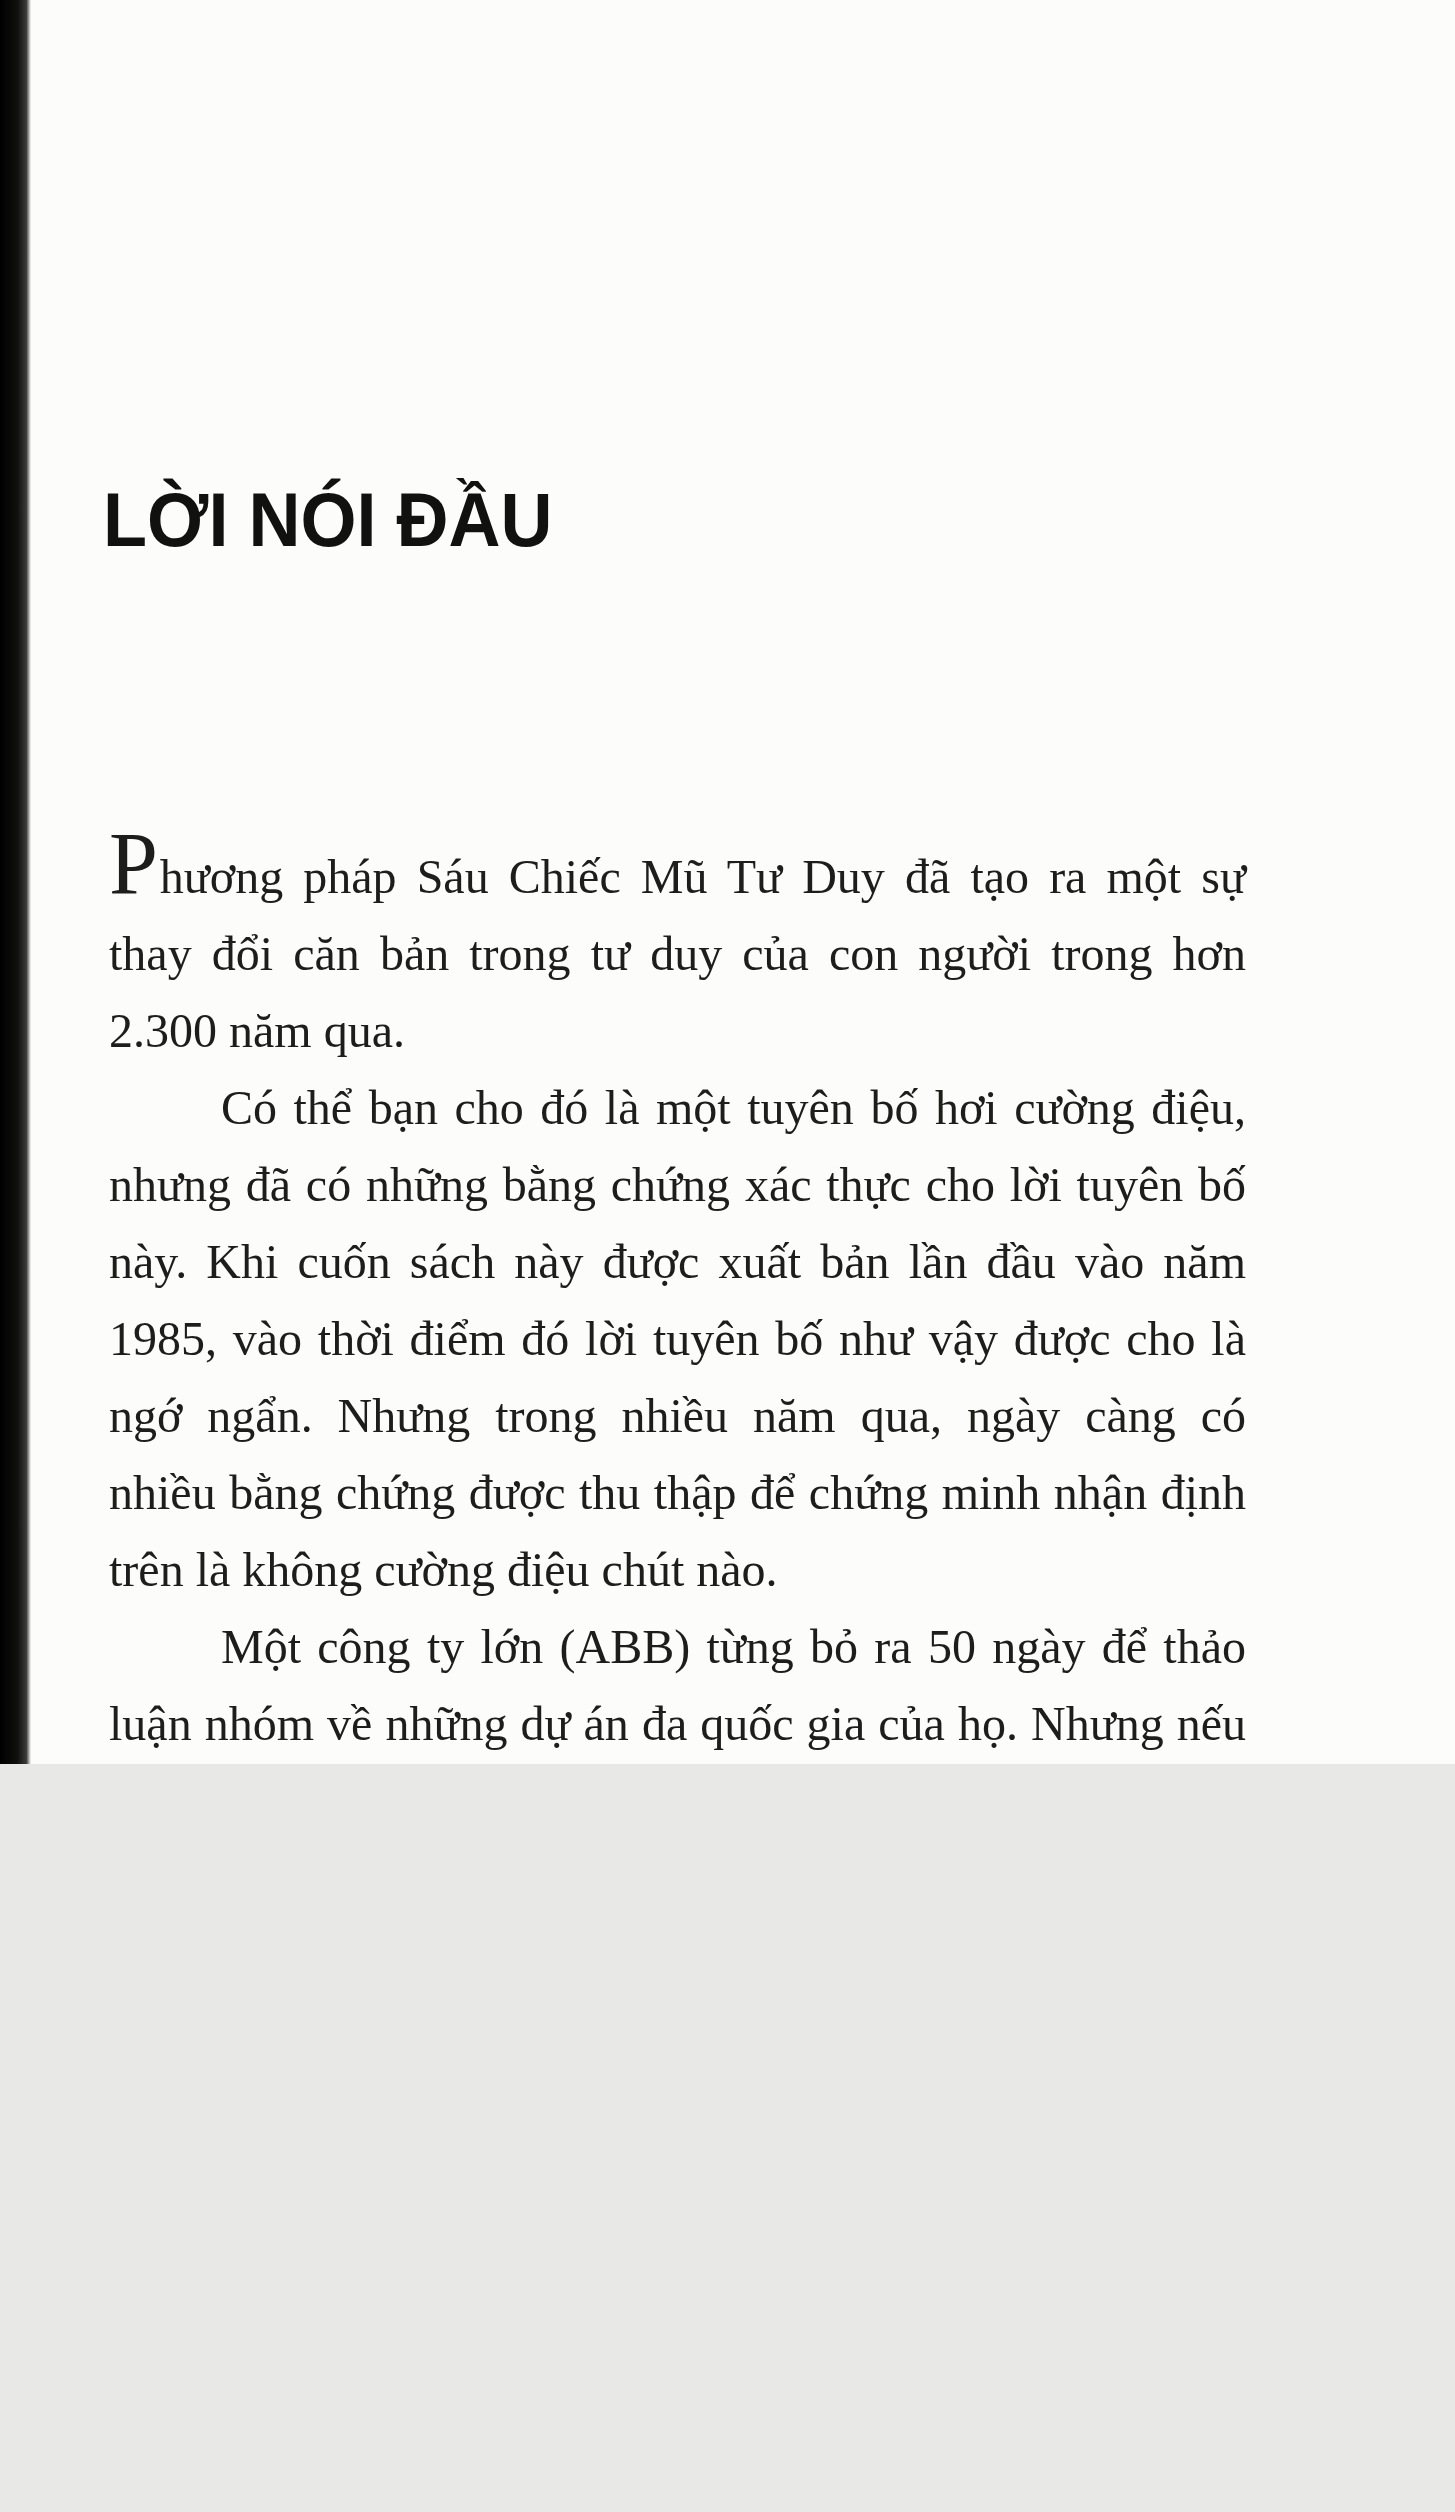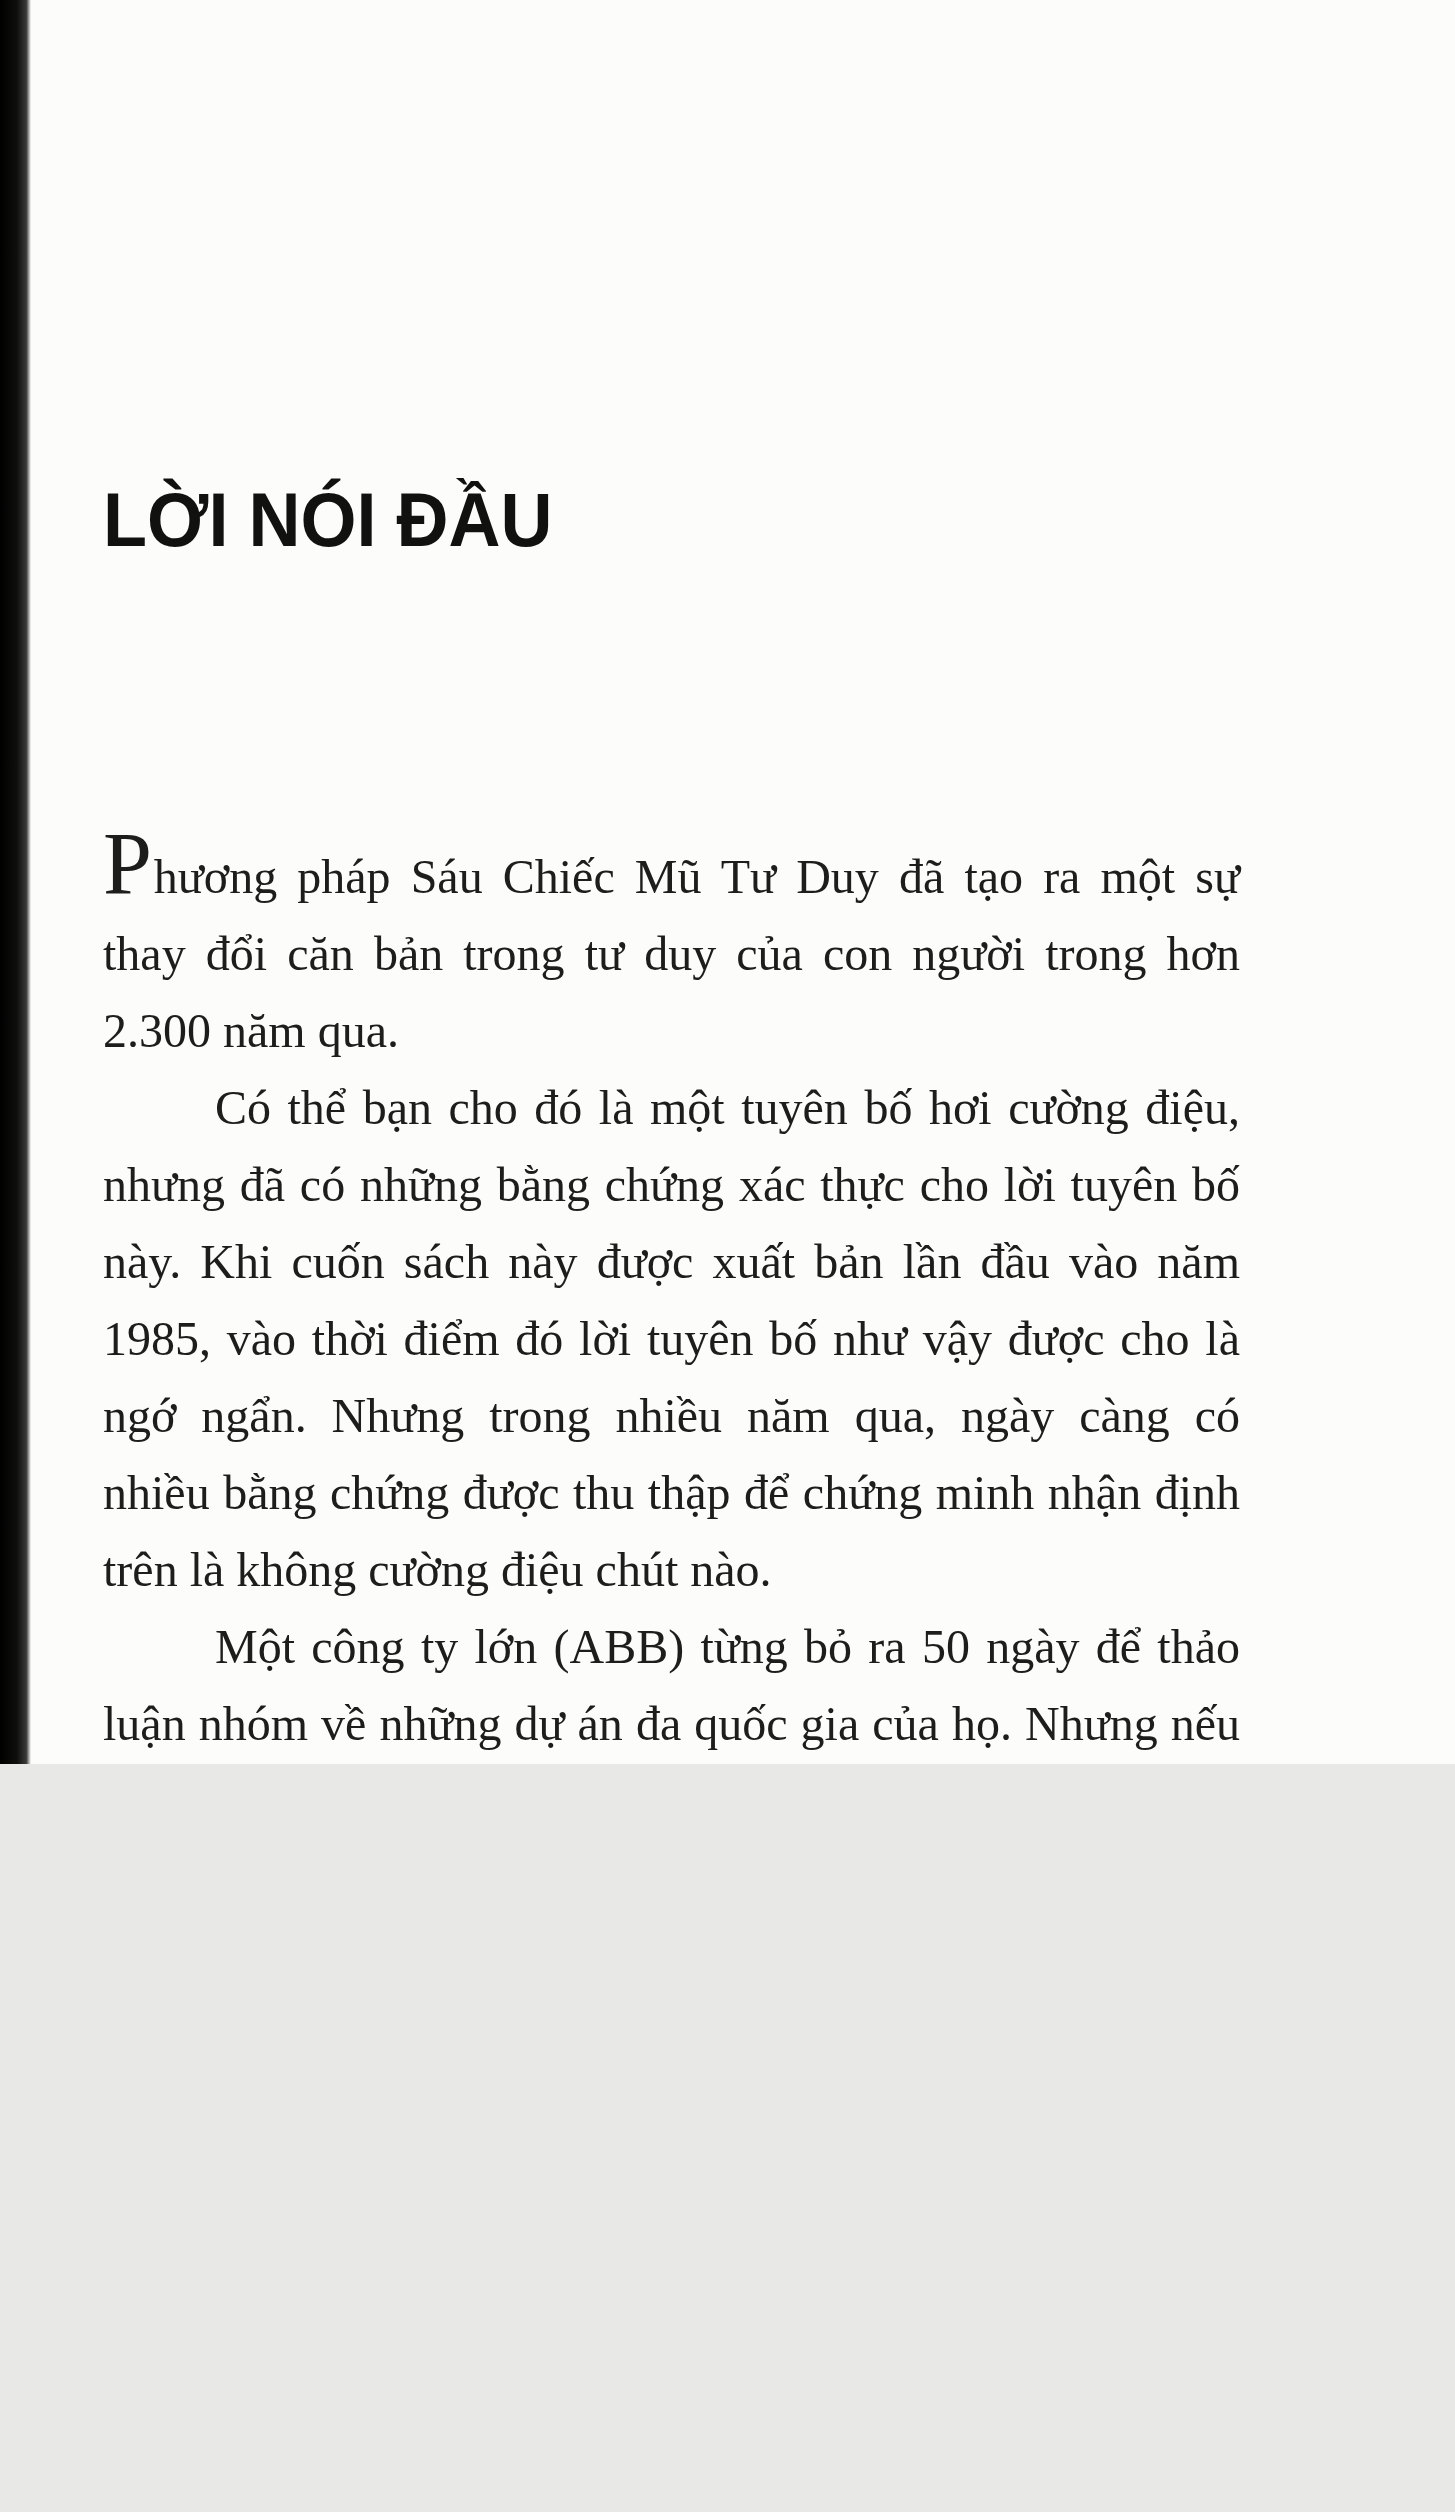--- a/index.html
+++ b/index.html
@@ -43,21 +43,21 @@
     font-weight: 900;
     font-size: 72px;
     letter-spacing: 0px;
     color: #111110;
     transform: scaleY(1.05);
     transform-origin: left top;
   }
   .body-block {
     position: absolute;
     top: 825px;
-    left: 0;
+    left: 6px;
     width: 1137px;
     font-size: 48px;
     line-height: 77px;
     text-align: justify;
     text-justify: inter-word;
     color: var(--ink);
   }
   .body-block p { margin: 0; }
   .body-block p.indent { text-indent: 112px; }
   .initial {

